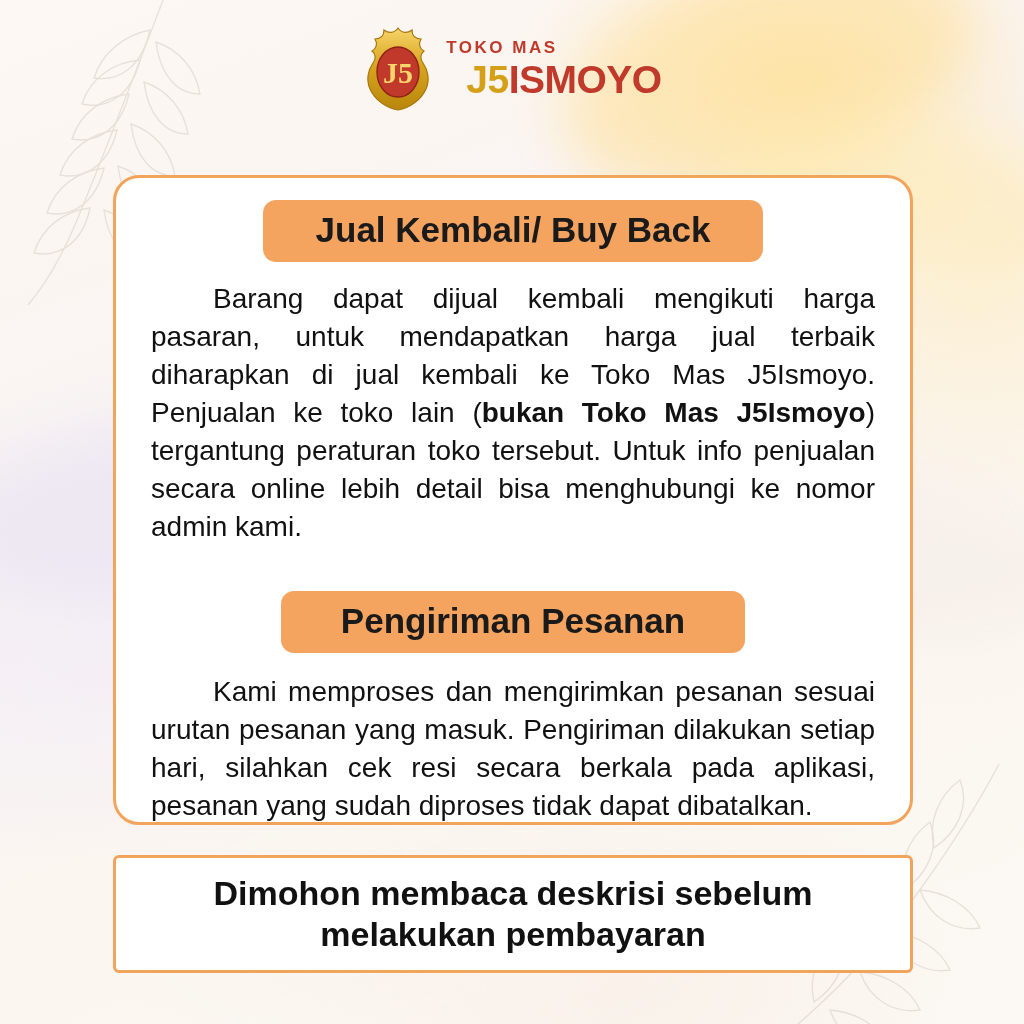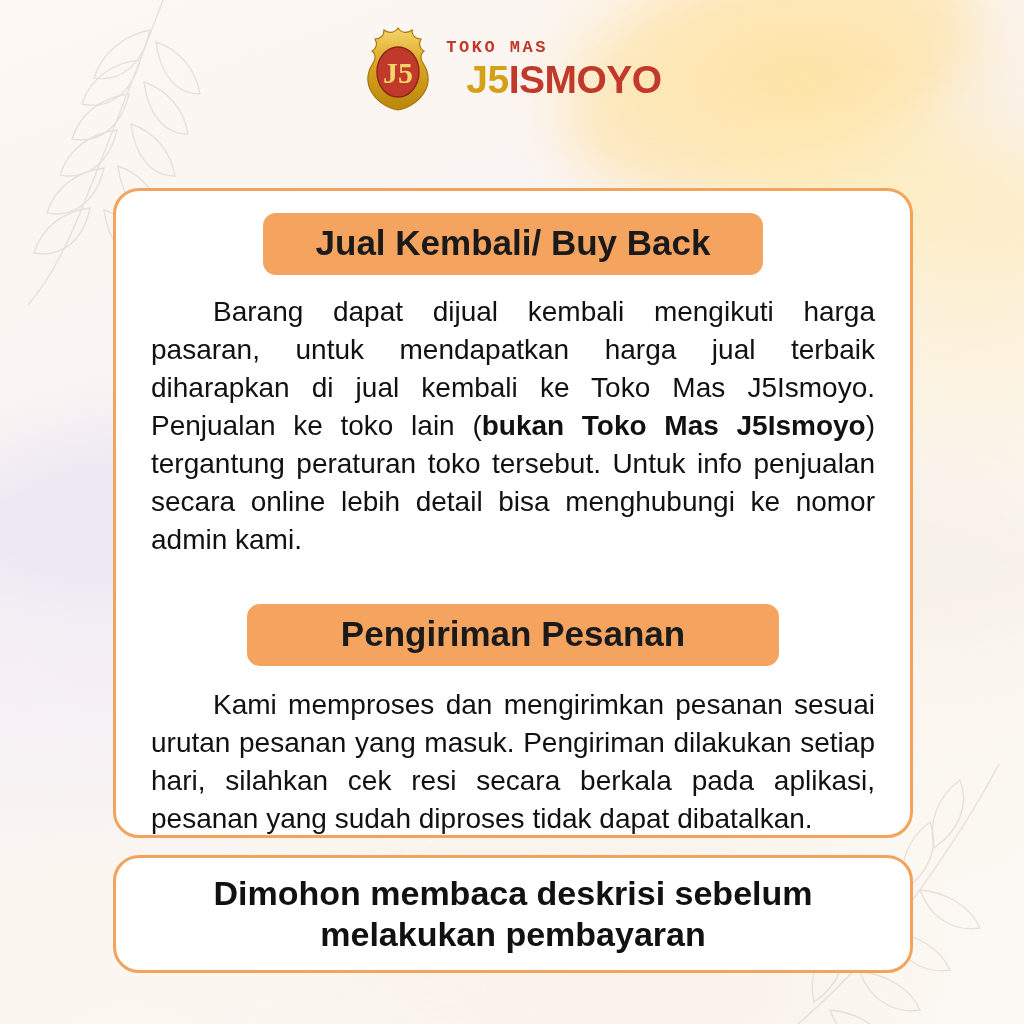--- a/index.html
+++ b/index.html
@@ -69,36 +69,35 @@
     flex-direction: column;
     align-items: flex-start;
     line-height: 1;
   }
   .logo-top {
     font-size: 17px;
     font-weight: bold;
     letter-spacing: 2.5px;
     color: #c0392b;
     margin-bottom: 4px;
-    font-family: Liberation Mono, monospace;
   }
   .logo-main {
     font-size: 39px;
     font-weight: bold;
     letter-spacing: -0.5px;
     color: #c0392b;
     margin-left: 20px;
   }
   .logo-main .j5 { color: #d4a017; }
 
   
   .card {
     position: absolute;
     left: 113px;
-    top: 188px;
+    top: 175px;
     width: 800px;
     height: 650px;
     background: #ffffff;
     border: 3px solid #f3a45c;
     border-radius: 26px;
     box-sizing: border-box;
   }
 
   .pill {
     margin: 0 auto;
@@ -110,21 +109,21 @@
     display: block;
     box-sizing: border-box;
   }
   .pill-1 {
     width: 500px;
     margin-top: 22px;
     padding: 10px 0 12px;
     font-size: 35px;
   }
   .pill-2 {
-    width: 532px;
+    width: 464px;
     margin-top: 44px;
     padding: 10px 0 12px;
     font-size: 35px;
   }
 
   .para {
     margin: 18px 35px 0 35px;
     font-size: 28px;
     line-height: 1.36;
     color: #111;
@@ -138,21 +137,21 @@
 
   
   .footer {
     position: absolute;
     left: 113px;
     top: 855px;
     width: 800px;
     height: 118px;
     background: #ffffff;
     border: 3px solid #f3a45c;
-    border-radius: 26px;
+    border-radius: 6px;
     box-sizing: border-box;
     display: flex;
     align-items: center;
     justify-content: center;
     padding: 0 24px;
   }
   .footer-text {
     font-size: 34px;
     font-weight: bold;
     color: #111;

